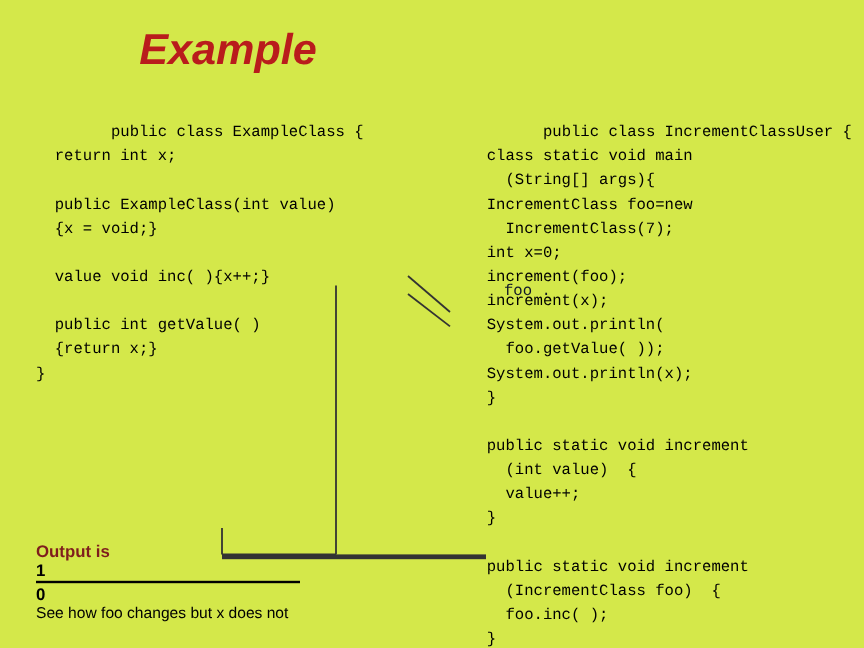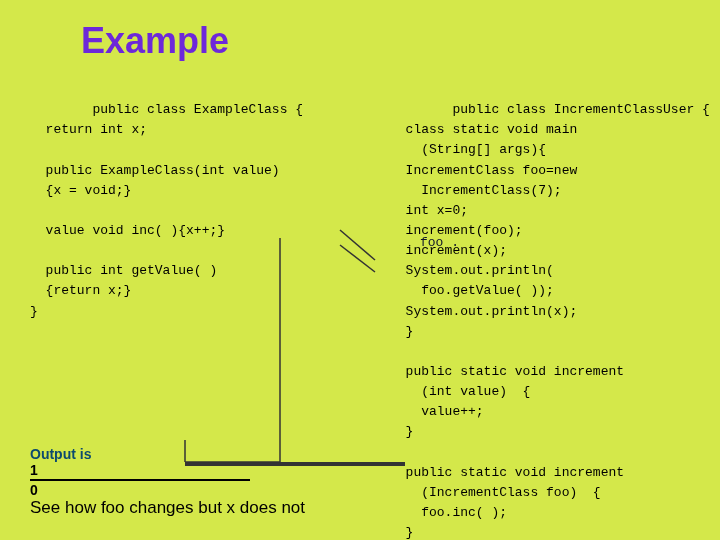--- a/index.html
+++ b/index.html
@@ -19,23 +19,24 @@
       height: 540px;
       background-color: #d4e84a;
       position: relative;
       padding: 20px 30px;
     }
 
     .title {
       font-family: Arial, Helvetica, sans-serif;
       font-size: 36px;
       font-weight: bold;
-      color: #6d28d9;
+      color: #b91c1c;
       margin-bottom: 18px;
-      margin-left: 51px;
+      margin-left: 86px;
+      font-style: italic;
     }
 
     .content-area {
       display: flex;
       gap: 0;
       position: relative;
     }
 
     .left-panel {
       width: 340px;
@@ -57,39 +58,39 @@
       position: absolute;
       bottom: 20px;
       left: 30px;
       width: 290px;
     }
 
     .output-label {
       font-family: Arial, Helvetica, sans-serif;
       font-size: 14px;
       font-weight: bold;
-      color: #0c4a6e;
+      color: #7f1d1d;
     }
 
     .output-line {
       font-family: Arial, Helvetica, sans-serif;
       font-size: 14px;
       font-weight: bold;
       color: #000;
     }
 
     .output-underline {
       border-bottom: 2px solid #000;
       width: 220px;
       margin: 1px 0;
     }
 
     .output-text {
       font-family: Arial, Helvetica, sans-serif;
-      font-size: 17px;
+      font-size: 13px;
       color: #000;
     }
 
     .connector-svg {
       position: absolute;
       top: 0;
       left: 0;
       width: 720px;
       height: 540px;
       pointer-events: none;

